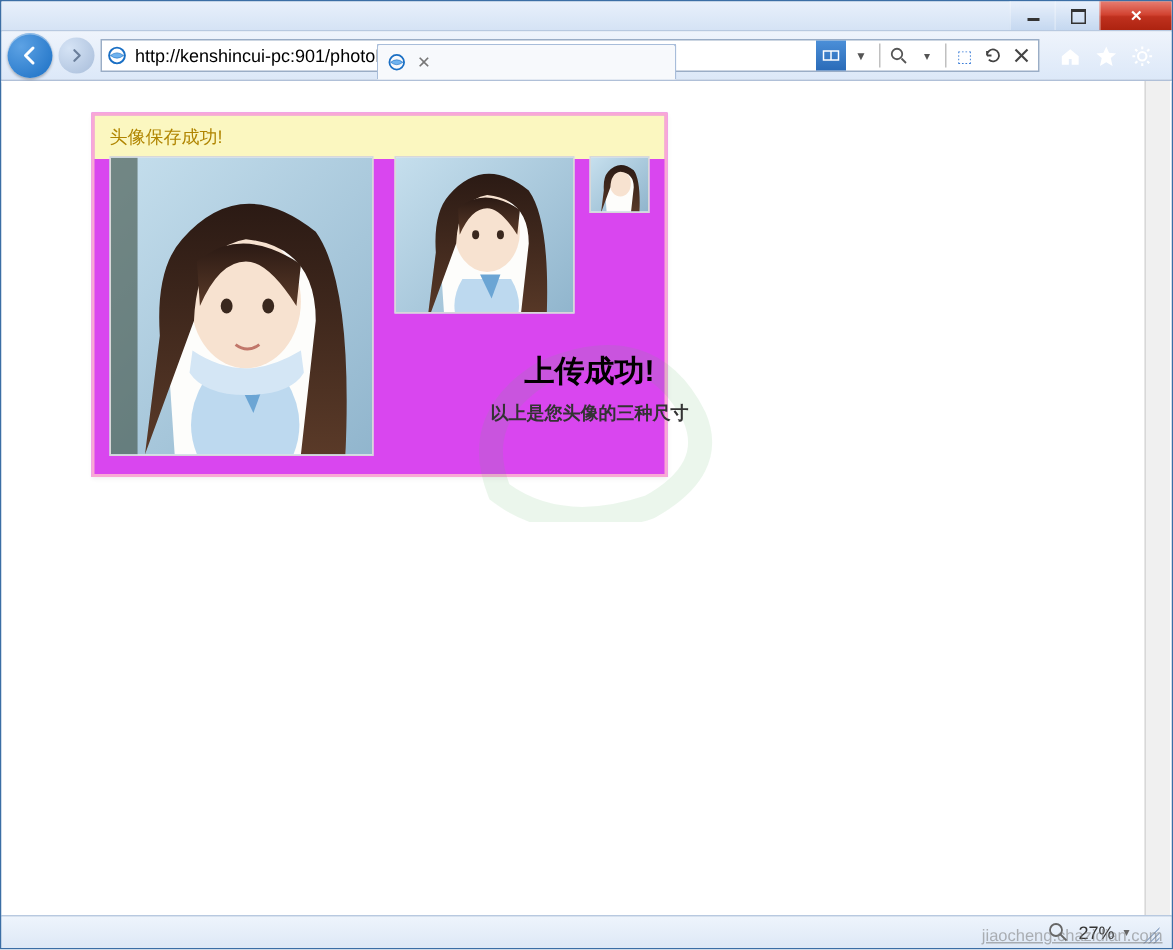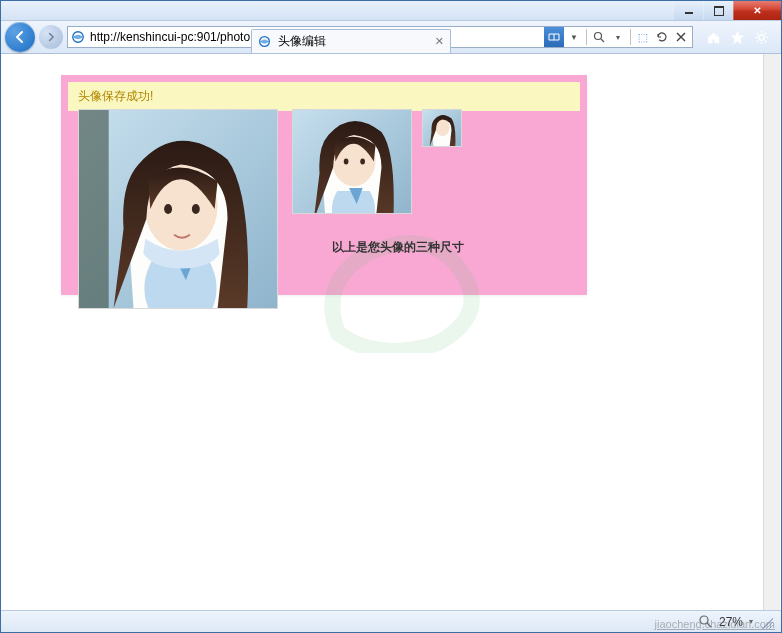--- a/index.html
+++ b/index.html
@@ -140,23 +140,23 @@
       border-top:1px solid #fff;
     }
     .scrollbar-v {
       position:absolute; top:53px; right:1px; bottom:22px; width:17px;
       background:#f0f0f0; border-left:1px solid #d8d8d8;
     }
     .page {
       padding:20px 60px;
     }
     .panel {
-      width:526px;
-      background:#f9a8d4;
-      border:7px solid #f9a8d4;
+      width:384px;
+      background:#d946ef;
+      border:2px solid #f9a8d4;
       box-shadow:0 1px 3px rgba(0,0,0,0.06);
       padding-bottom:18px;
     }
     .notice {
       background:#fbf7c0;
       color:#b08500;
       font-size:12px;
       padding:6px 10px;
     }
     .previews {
@@ -312,21 +312,20 @@
   </div>
 
   <div class="tabbar" style="position:absolute;top:24px;left:250px;right:120px;height:28px;background:transparent;border:none;padding:0;">
     <div class="tab">
       <span class="tab-ico">
         <svg viewBox="0 0 16 16" width="13" height="13">
             <circle cx="8" cy="8" r="6" fill="none" stroke="#1a6fc4" stroke-width="1.5"></circle>
             <path d="M3 8 Q8 4 13 8 Q8 12 3 8" fill="#6fb3ef" stroke="#1a6fc4" stroke-width="0.5"></path>
           </svg>
       </span>
-      <span class="tab-title">头像编辑</span>
       <span class="tab-close">✕</span>
     </div>
   </div>
 
   <div class="client">
     <div class="page">
       <div class="panel">
         <div class="notice">头像保存成功!</div>
         <div class="previews">
           <div class="avatar av-lg">
@@ -378,20 +377,21 @@
                   <path d="M60 55 Q100 10 150 50 Q175 85 170 200 L140 200 L150 110 Q150 60 103 55 Q70 60 68 110 L35 200 L45 120 Q42 75 60 55 Z" fill="url(#hair1)"></path>
                 </svg>
               </div>
             </div>
           </div>
         </div>
         <div class="result" style="margin-left:200px;margin-top:-70px;">
           <svg class="bg-swoosh" viewBox="0 0 180 120">
             <path d="M30 100 Q10 50 60 20 Q130 -10 160 50 Q175 85 130 110 Q70 130 30 100 Z" fill="none" stroke="#5fb868" stroke-width="16"></path>
           </svg>
+          <h2>上传成功!</h2>
           <p>以上是您头像的三种尺寸</p>
         </div>
       </div>
     </div>
   </div>
 
   <div class="scrollbar-v"></div>
 
   <div class="statusbar">
     <span class="zoom-ic">

